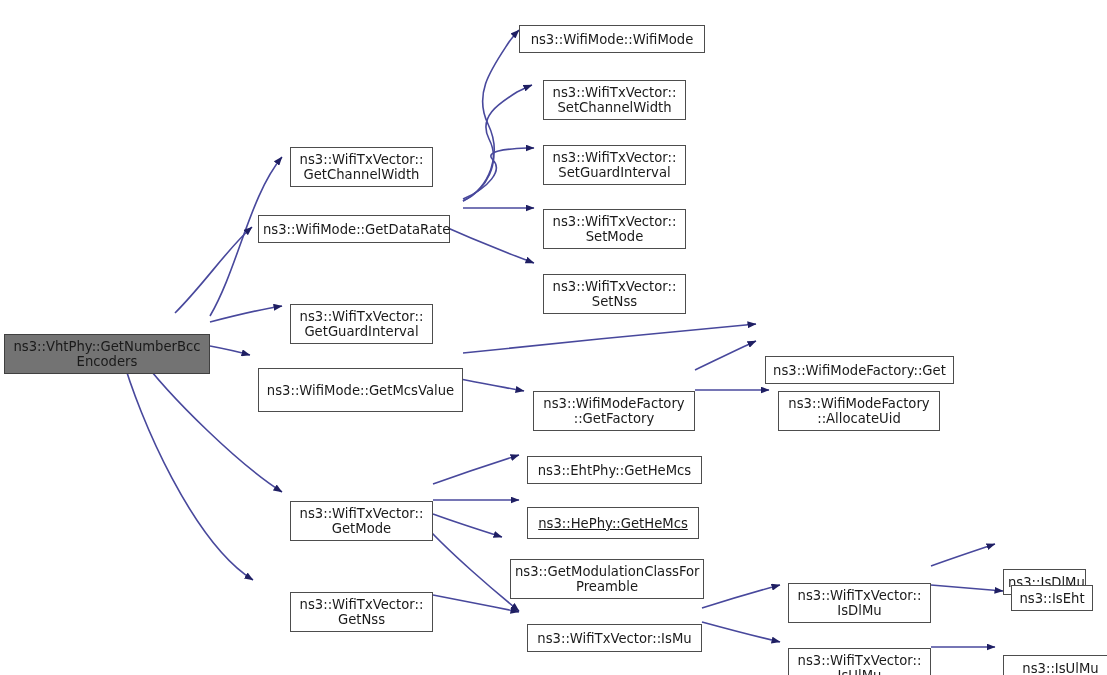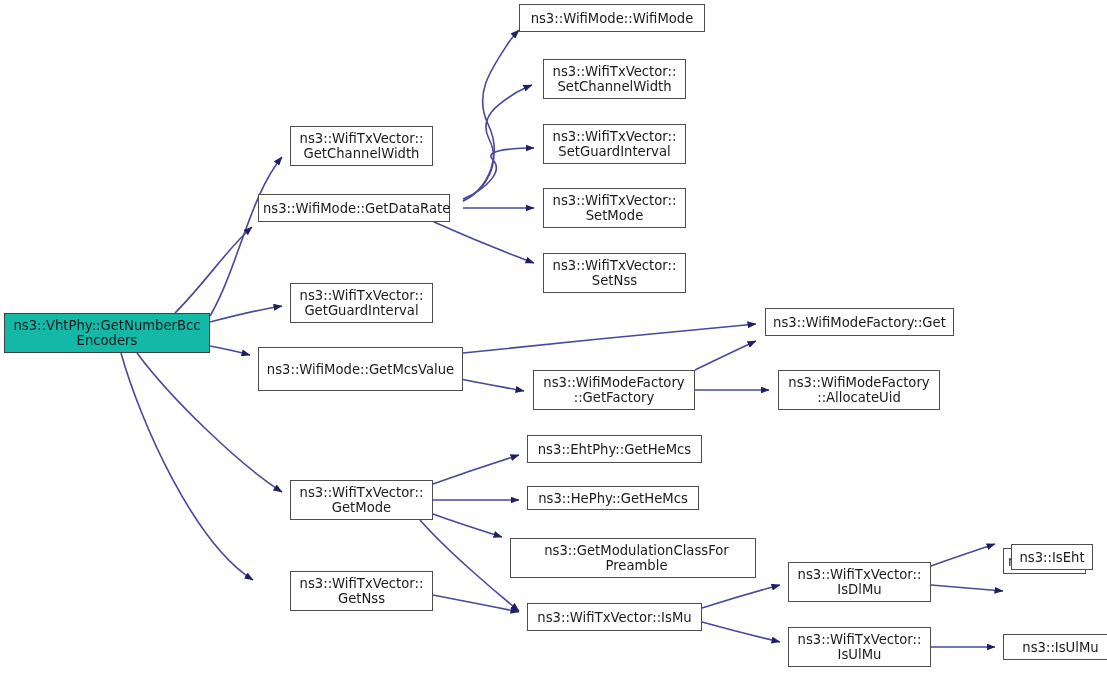--- a/index.html
+++ b/index.html
@@ -31,23 +31,24 @@
     color: #1a1a1a;
     display: flex;
     align-items: center;
     justify-content: center;
     text-align: center;
     font-size: 13.2px;
     line-height: 15px;
     letter-spacing: 0px;
     white-space: pre-line;
     z-index: 2;
+    margin-top: 21px;
   }
   .node.root {
-    background: #14b8a6;
+    background: #737373;
     border: 1px solid #404040;
     justify-content: flex-end;
   }
   .node-label {
     display: block;
     width: 100%;
     padding: 0 4px;
     box-sizing: border-box;
   }
 </style>
@@ -104,31 +105,31 @@
 GetNss</span></div>
       <div class="node" style="left: 519px; top: 4px; width: 186px; height: 28px;"><span class="node-label">ns3::WifiMode::WifiMode</span></div>
       <div class="node" style="left: 543px; top: 59px; width: 143px; height: 40px;"><span class="node-label">ns3::WifiTxVector::
 SetChannelWidth</span></div>
       <div class="node" style="left: 543px; top: 124px; width: 143px; height: 40px;"><span class="node-label">ns3::WifiTxVector::
 SetGuardInterval</span></div>
       <div class="node" style="left: 543px; top: 188px; width: 143px; height: 40px;"><span class="node-label">ns3::WifiTxVector::
 SetMode</span></div>
       <div class="node" style="left: 543px; top: 253px; width: 143px; height: 40px;"><span class="node-label">ns3::WifiTxVector::
 SetNss</span></div>
-      <div class="node" style="left: 765px; top: 308px; width: 189px; height: 28px;"><span class="node-label">ns3::WifiModeFactory::Get</span></div>
+      <div class="node" style="left: 765px; top: 335px; width: 189px; height: 28px;"><span class="node-label">ns3::WifiModeFactory::Get</span></div>
       <div class="node" style="left: 533px; top: 370px; width: 162px; height: 40px;"><span class="node-label">ns3::WifiModeFactory
 ::GetFactory</span></div>
       <div class="node" style="left: 778px; top: 370px; width: 162px; height: 40px;"><span class="node-label">ns3::WifiModeFactory
 ::AllocateUid</span></div>
       <div class="node" style="left: 527px; top: 435px; width: 175px; height: 28px;"><span class="node-label">ns3::EhtPhy::GetHeMcs</span></div>
-      <div class="node" style="left: 527px; top: 486px; width: 172px; height: 24px;"><span class="node-label">ns3::HePhy::GetHeMcs</span></div>
-      <div class="node" style="left: 510px; top: 538px; width: 246px; height: 40px; padding-left: 7px;"><span class="node-label">ns3::GetModulationClassFor
+      <div class="node" style="left: 527px; top: 486px; width: 172px; height: 32px; text-decoration: underline;"><span class="node-label">ns3::HePhy::GetHeMcs</span></div>
+      <div class="node" style="left: 510px; top: 538px; width: 194px; height: 40px;"><span class="node-label">ns3::GetModulationClassFor
 Preamble</span></div>
       <div class="node" style="left: 527px; top: 603px; width: 175px; height: 28px; justify-content: flex-end;"><span class="node-label">ns3::WifiTxVector::IsMu</span></div>
       <div class="node" style="left: 788px; top: 562px; width: 143px; height: 40px;"><span class="node-label">ns3::WifiTxVector::
 IsDlMu</span></div>
       <div class="node" style="left: 788px; top: 627px; width: 143px; height: 40px;"><span class="node-label">ns3::WifiTxVector::
 IsUlMu</span></div>
       <div class="node" style="left: 1003px; top: 548px; width: 83px; height: 26px;"><span class="node-label">ns3::IsDlMu</span></div>
-      <div class="node" style="left: 1011px; top: 544px; width: 82px; height: 26px;"><span class="node-label">ns3::IsEht</span></div>
+      <div class="node" style="left: 1011px; top: 564px; width: 82px; height: 26px;"><span class="node-label">ns3::IsEht</span></div>
       <div class="node" style="left: 1003px; top: 634px; width: 115px; height: 26px;"><span class="node-label">ns3::IsUlMu</span></div>
     </div>
 </div>
 
 </body></html>

